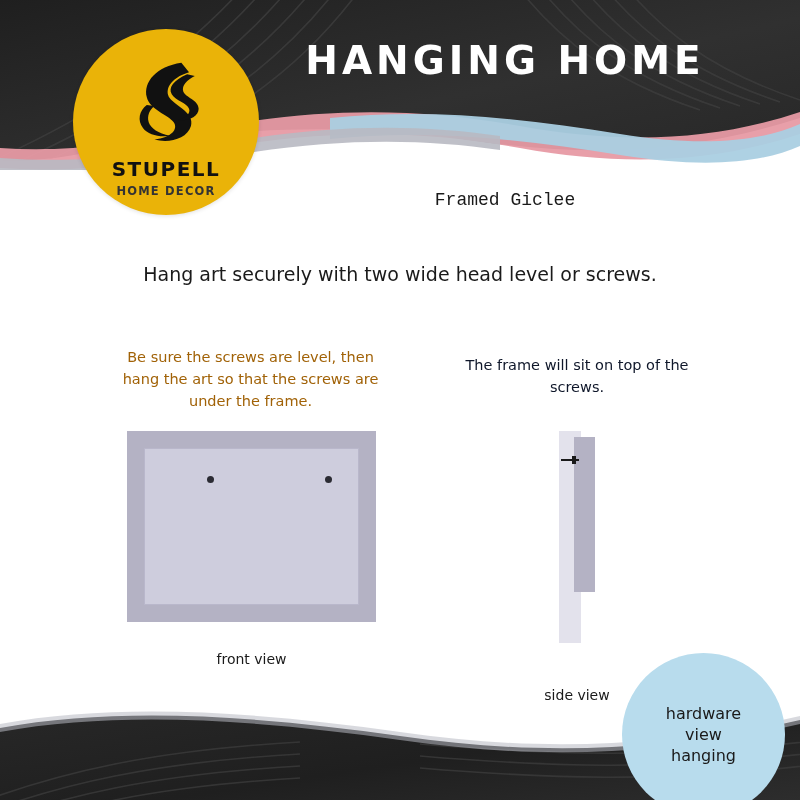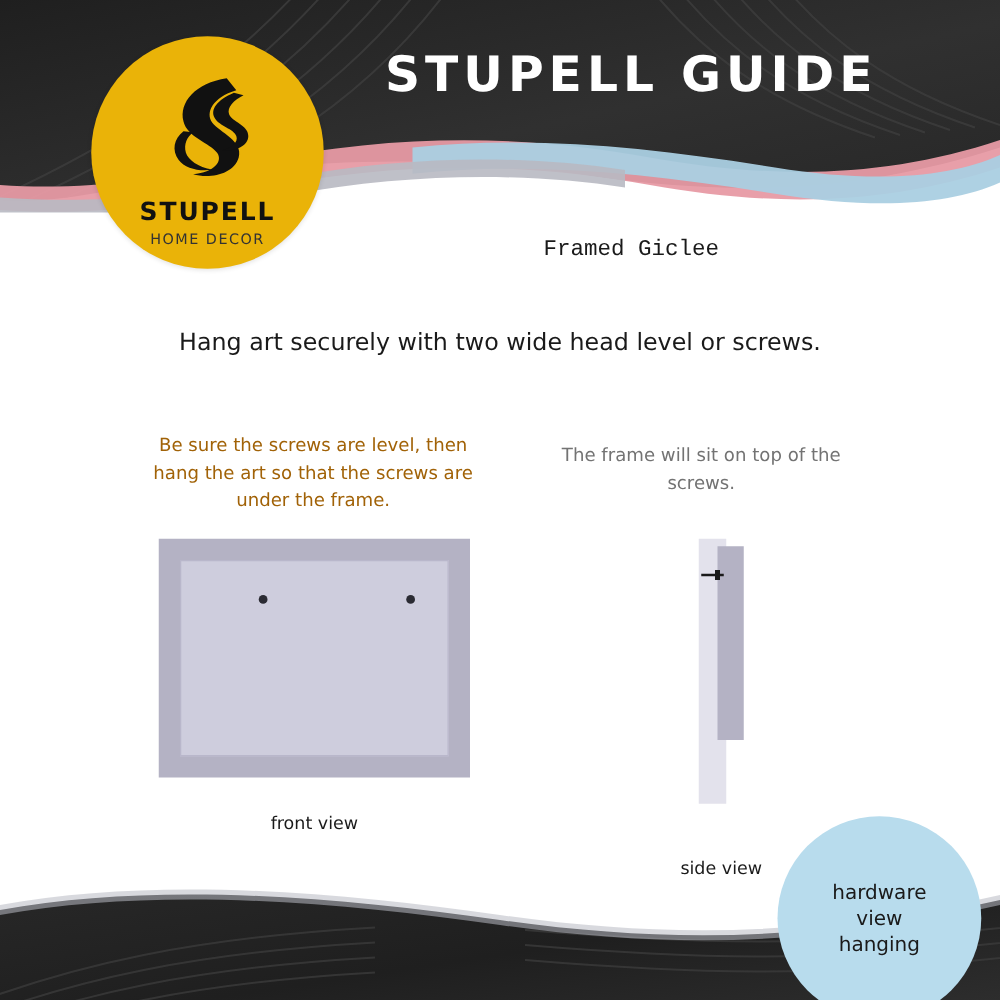--- a/index.html
+++ b/index.html
@@ -78,20 +78,21 @@
   }
   .logo-sub {
     position: absolute;
     left: 0;
     top: 155px;
     width: 186px;
     text-align: center;
     font-size: 11.5px;
     letter-spacing: 1.2px;
     color: #333333;
+    font-weight: bold;
   }
 
   
   .product-type {
     position: absolute;
     top: 190px;
     left: 290px;
     width: 430px;
     text-align: center;
     font-size: 18px;
@@ -154,26 +155,26 @@
     width: 249px;
     text-align: center;
     font-size: 14px;
     color: #1a1a1a;
   }
 
   
   .right-caption {
     position: absolute;
     top: 355px;
-    left: 436px;
+    left: 452px;
     width: 250px;
     text-align: center;
     font-size: 14.5px;
     line-height: 1.5;
-    color: #737373;
+    color: #0f172a;
   }
   .side-wall {
     position: absolute;
     left: 559px;
     top: 431px;
     width: 22px;
     height: 212px;
     background: #e3e2ec;
   }
   .side-frame {
@@ -273,21 +274,21 @@
           <path d="M560,-14 C600,36 650,76 740,106"></path>
           <path d="M580,-16 C620,34 670,74 760,104"></path>
           <path d="M600,-18 C640,32 690,72 780,102"></path>
           <path d="M620,-20 C660,30 710,70 800,100"></path>
         </g>
       </g>
       <path d="M0,148 C60,152 120,146 200,130 C320,106 420,108 520,126 C620,144 710,142 800,112 L800,134 C710,164 620,166 520,148 C420,130 320,128 200,152 C120,168 60,172 0,168 Z" fill="#e79aa4" opacity="0.95"></path>
       <path d="M330,118 C430,108 520,118 620,134 C700,147 760,142 800,124 L800,146 C760,164 700,168 620,155 C520,139 430,129 330,139 Z" fill="#aacfe2" opacity="0.95"></path>
       <path d="M0,158 C70,163 140,158 230,142 C330,124 420,124 500,136 L500,150 C420,138 330,138 230,156 C140,172 70,176 0,172 Z" fill="#b8b9c2" opacity="0.9"></path>
     </svg>
-    <div class="title-guide">STUPELL GUIDE</div>
+    <div class="title-guide">HANGING HOME</div>
   </div>
 
   <div class="logo-circle">
     <svg class="logo-mark" viewBox="0 0 100 100" xmlns="http://www.w3.org/2000/svg">
       <path d="M66,8 C40,12 26,28 30,44 C33,57 52,62 58,70 C63,77 56,86 38,88 C52,92 72,88 76,74 C80,60 60,53 54,45 C48,37 54,24 74,18 Z" fill="#111111"></path>
       <path d="M72,20 C58,26 52,34 56,41 C60,48 72,50 74,56 C76,61 70,66 62,68 C74,69 84,64 84,56 C84,47 70,44 68,38 C66,32 72,26 80,22 Z" fill="#111111"></path>
       <path d="M30,52 C22,58 20,68 26,76 C31,83 44,86 54,84 C42,82 34,76 32,70 C30,63 33,57 38,53 Z" fill="#111111"></path>
     </svg>
     <div class="logo-name">STUPELL</div>
     <div class="logo-sub">HOME DECOR</div>

